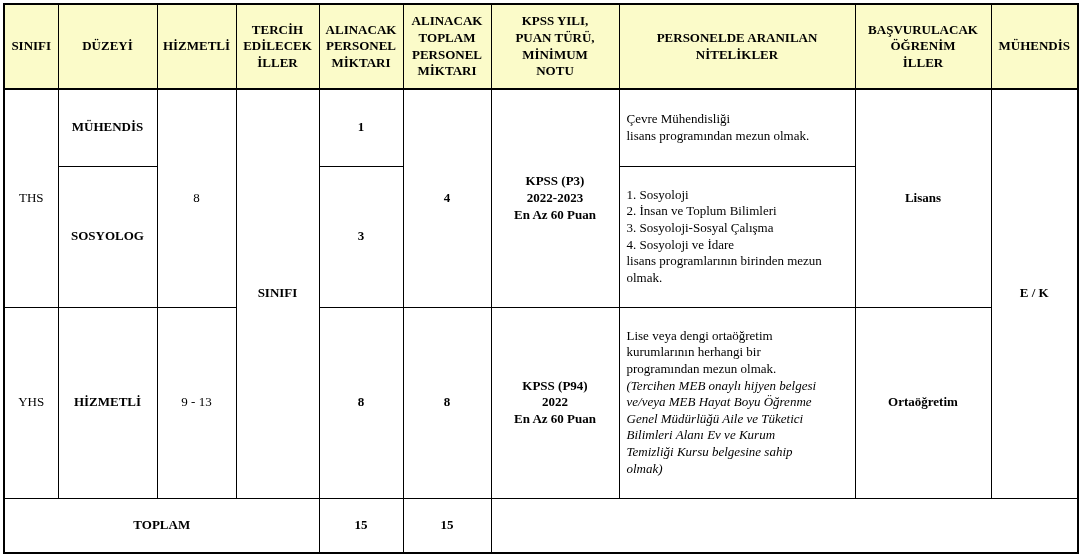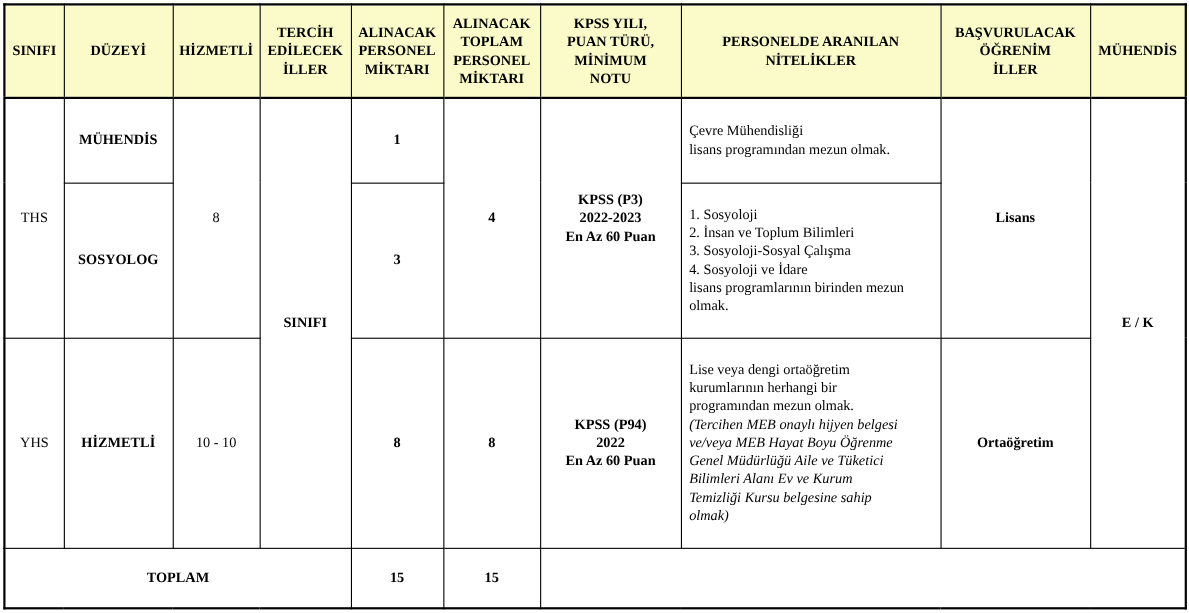--- a/index.html
+++ b/index.html
@@ -121,21 +121,21 @@
         <td class="left">1. Sosyoloji
 2. İnsan ve Toplum Bilimleri
 3. Sosyoloji-Sosyal Çalışma
 4. Sosyoloji ve İdare
 lisans programlarının birinden mezun
 olmak.</td>
       </tr>
       <tr class="r-hizmetli">
         <td>YHS</td>
         <td class="bold">HİZMETLİ</td>
-        <td>10 - 10</td>
+        <td>9 - 13</td>
         <td class="bold">8</td>
         <td class="bold">8</td>
         <td class="bold">KPSS (P94)
 2022
 En Az 60 Puan</td>
         <td class="left"><span>Lise veya dengi ortaöğretim
 kurumlarının herhangi bir
 programından mezun olmak.</span><span class="note-italic">(Tercihen MEB onaylı hijyen belgesi
 ve/veya MEB Hayat Boyu Öğrenme
 Genel Müdürlüğü Aile ve Tüketici

